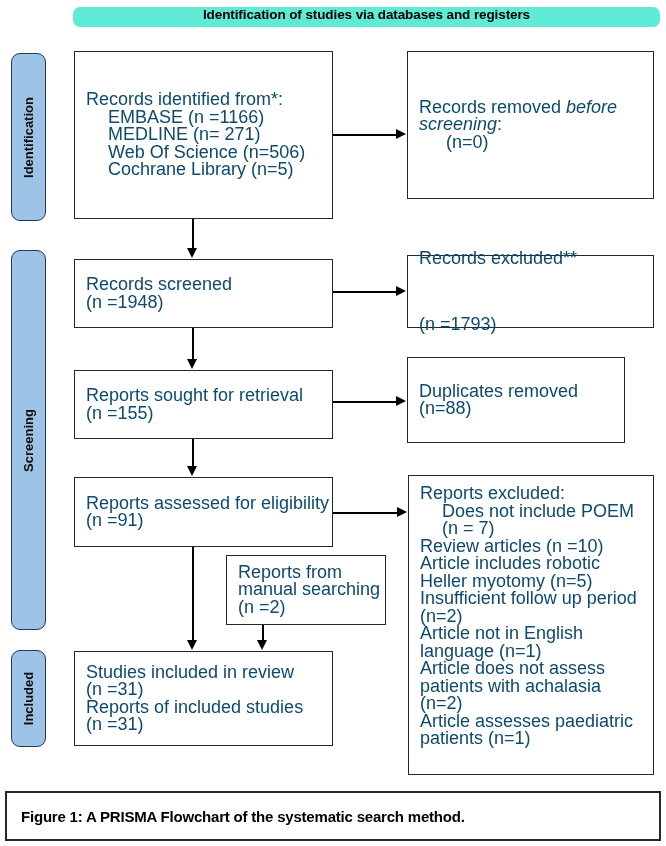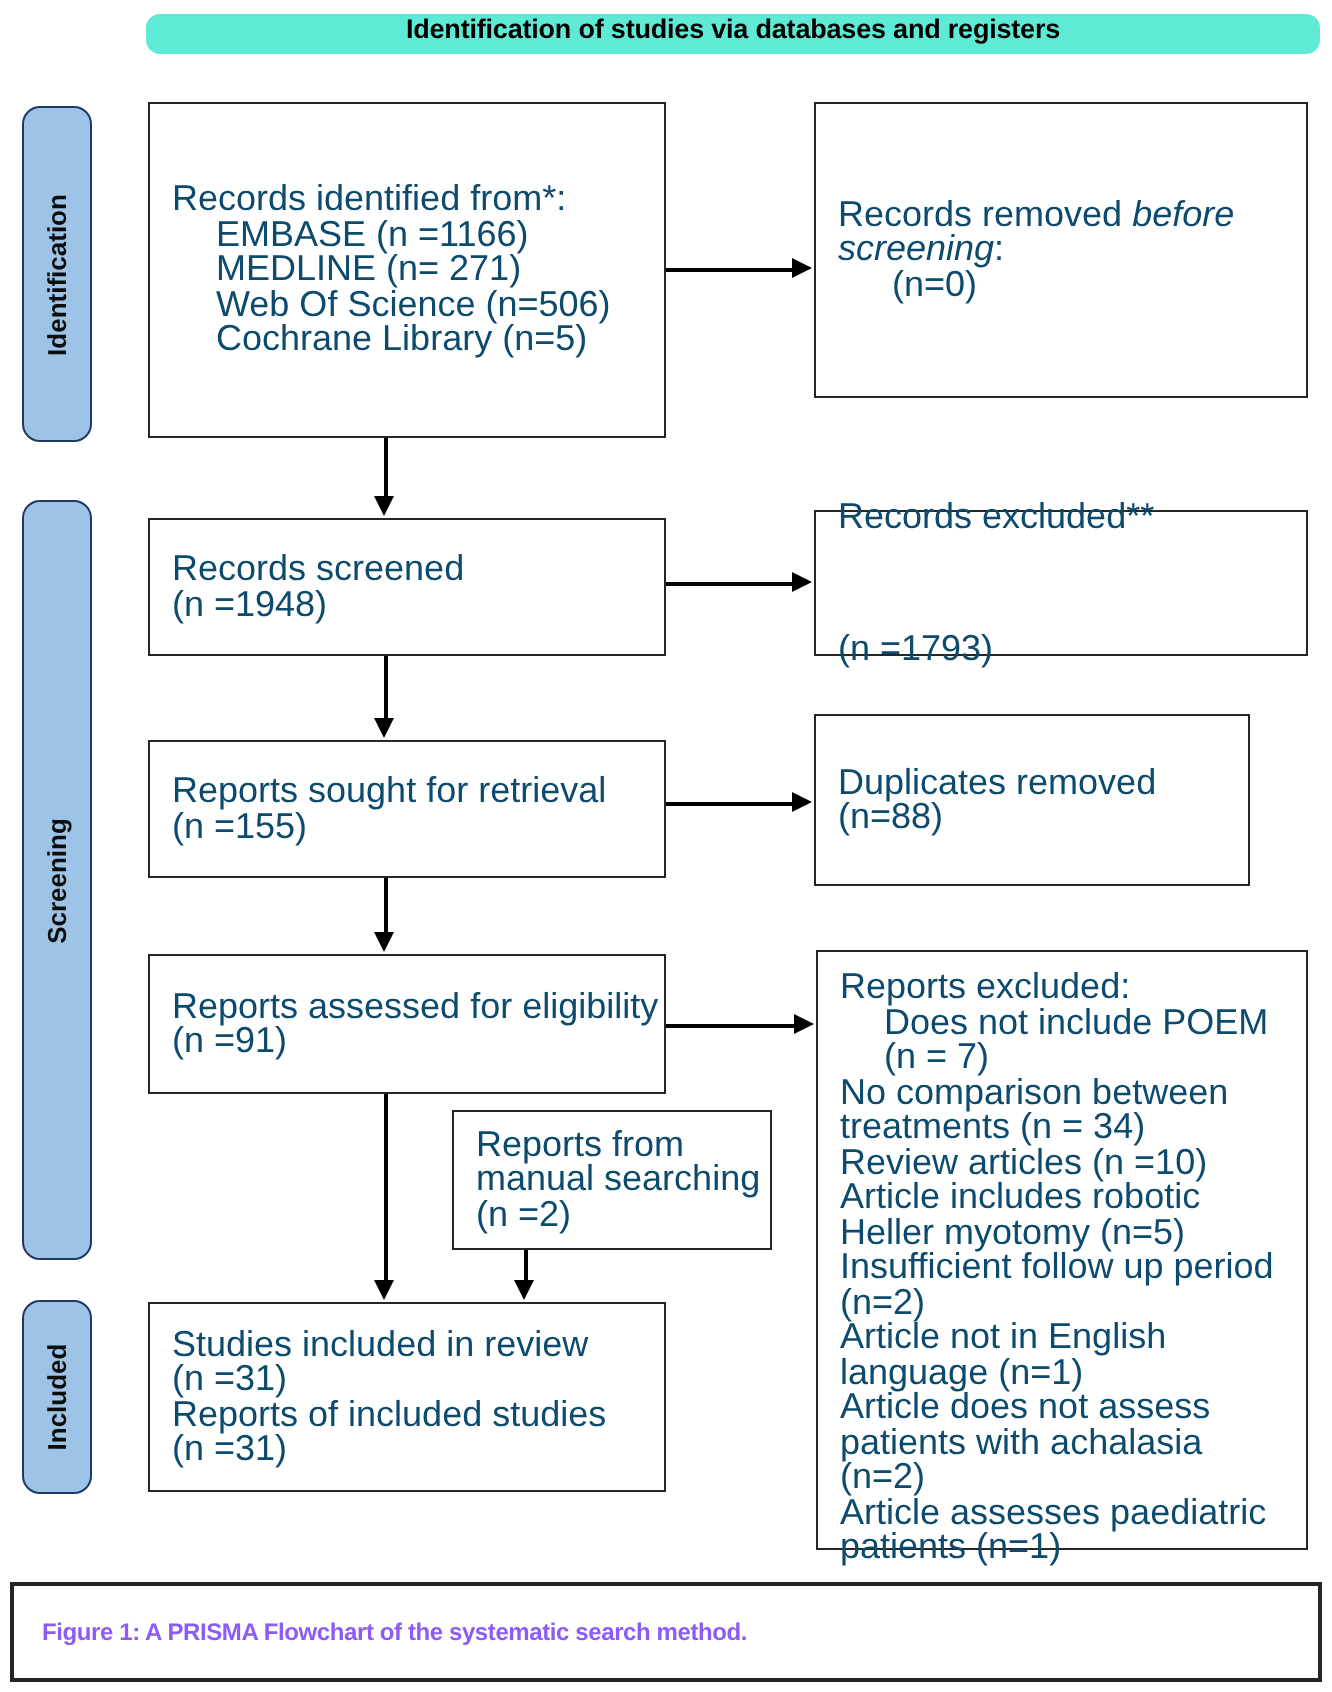--- a/index.html
+++ b/index.html
@@ -131,23 +131,23 @@
     left: 5px;
     top: 791px;
     width: 656px;
     height: 50px;
     border: 2px solid #262626;
     box-sizing: border-box;
     display: flex;
     align-items: center;
   }
   #caption-text {
-    font-size: 12px;
+    font-size: 15px;
     font-weight: bold;
-    color: #8b5cf6;
+    color: #000000;
     padding-left: 14px;
     letter-spacing: -0.2px;
   }
 </style>
 </head>
 <body>
 
 <div id="flowchart">
 
   <div class="banner">
@@ -212,21 +212,20 @@
   <div class="box" id="box-included">
     <div class="box-line">Studies included in review</div>
     <div class="box-line">(n =31)</div>
     <div class="box-line">Reports of included studies</div>
     <div class="box-line">(n =31)</div>
   </div>
 
   <div class="box top-align" id="box-reports-excl">
     <div class="box-line">Reports excluded:</div>
     <div class="box-line wrap indent-1">Does not include POEM (n = 7)</div>
-    <div class="box-line wrap">No comparison between treatments (n = 34)</div>
     <div class="box-line wrap">Review articles (n =10)</div>
     <div class="box-line wrap">Article includes robotic Heller myotomy (n=5)</div>
     <div class="box-line wrap">Insufficient follow up period (n=2)</div>
     <div class="box-line wrap">Article not in English language (n=1)</div>
     <div class="box-line wrap">Article does not assess patients with achalasia (n=2)</div>
     <div class="box-line wrap">Article assesses paediatric patients (n=1)</div>
   </div>
 
   <div class="hline" style="left:333px; top:134px; width:64px;"></div>
   <div class="arrow-right" style="left:396px; top:129px;"></div>

